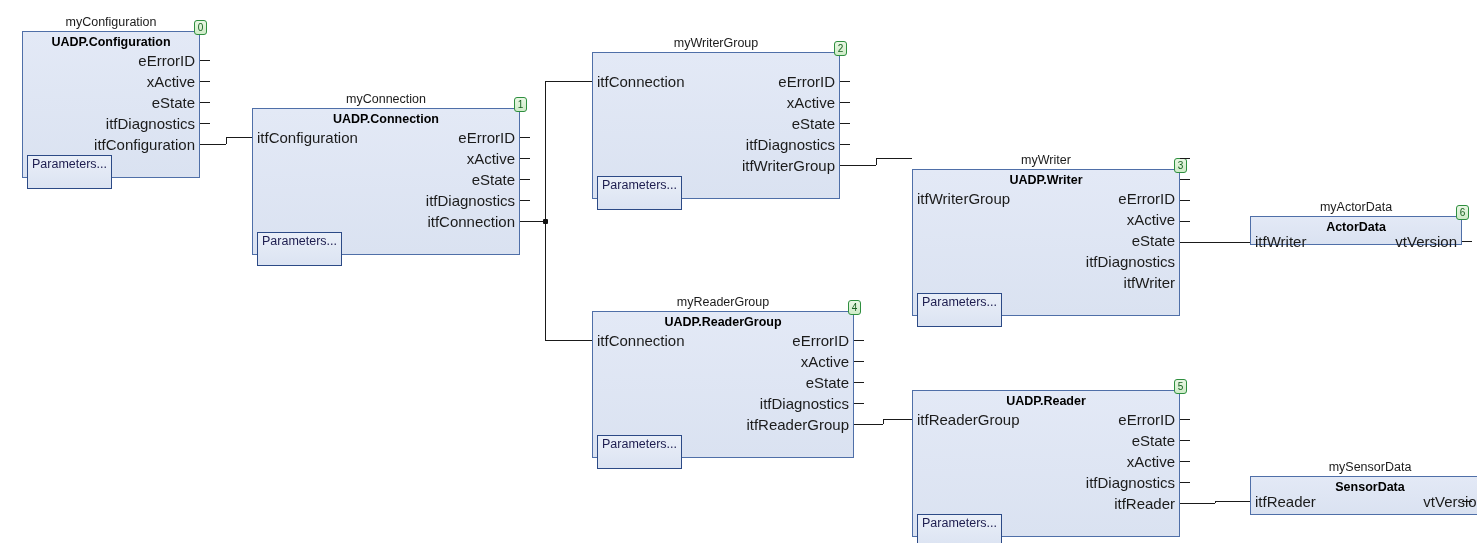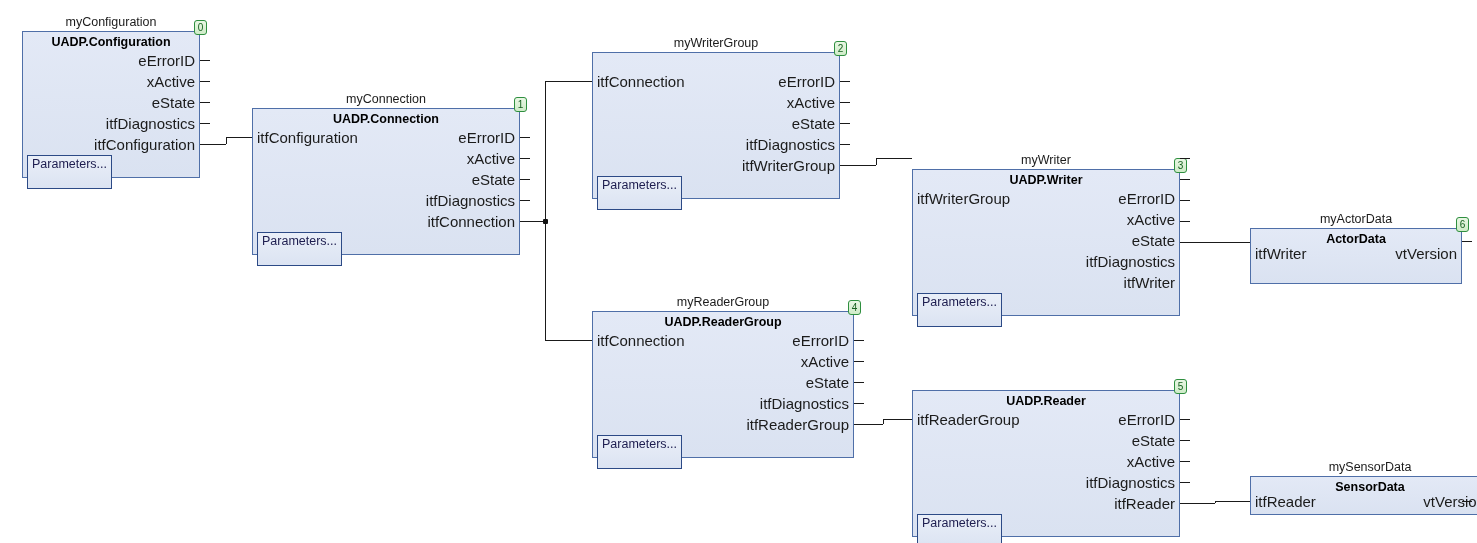--- a/index.html
+++ b/index.html
@@ -177,21 +177,21 @@
       <div class="fb-title">UADP.Reader</div>
       <div class="fb-badge">5</div>
       <div class="port port-in" style="top: 22px;">itfReaderGroup</div>
       <div class="port port-out" style="top: 22px;">eErrorID</div>
       <div class="port port-out" style="top: 43px;">eState</div>
       <div class="port port-out" style="top: 64px;">xActive</div>
       <div class="port port-out" style="top: 85px;">itfDiagnostics</div>
       <div class="port port-out" style="top: 106px;">itfReader</div>
       <div class="params" style="top: 123px;">Parameters...</div>
     </div>
-    <div class="fb" style="left: 1250px; top: 228px; width: 212px; height: 56px; border-color: rgb(79, 111, 168);">
+    <div class="fb" style="left: 1250px; top: 216px; width: 212px; height: 29px; border-color: rgb(79, 111, 168);">
       <div class="fb-instance">myActorData</div>
       <div class="fb-title">ActorData</div>
       <div class="fb-badge">6</div>
       <div class="port port-in" style="top: 18px;">itfWriter</div>
       <div class="port port-out" style="top: 18px;">vtVersion</div>
     </div>
     <div class="fb" style="left: 1250px; top: 476px; width: 240px; height: 39px; border-color: rgb(79, 111, 168);">
       <div class="fb-instance">mySensorData</div>
       <div class="fb-title">SensorData</div>
       <div class="fb-badge">7</div>

